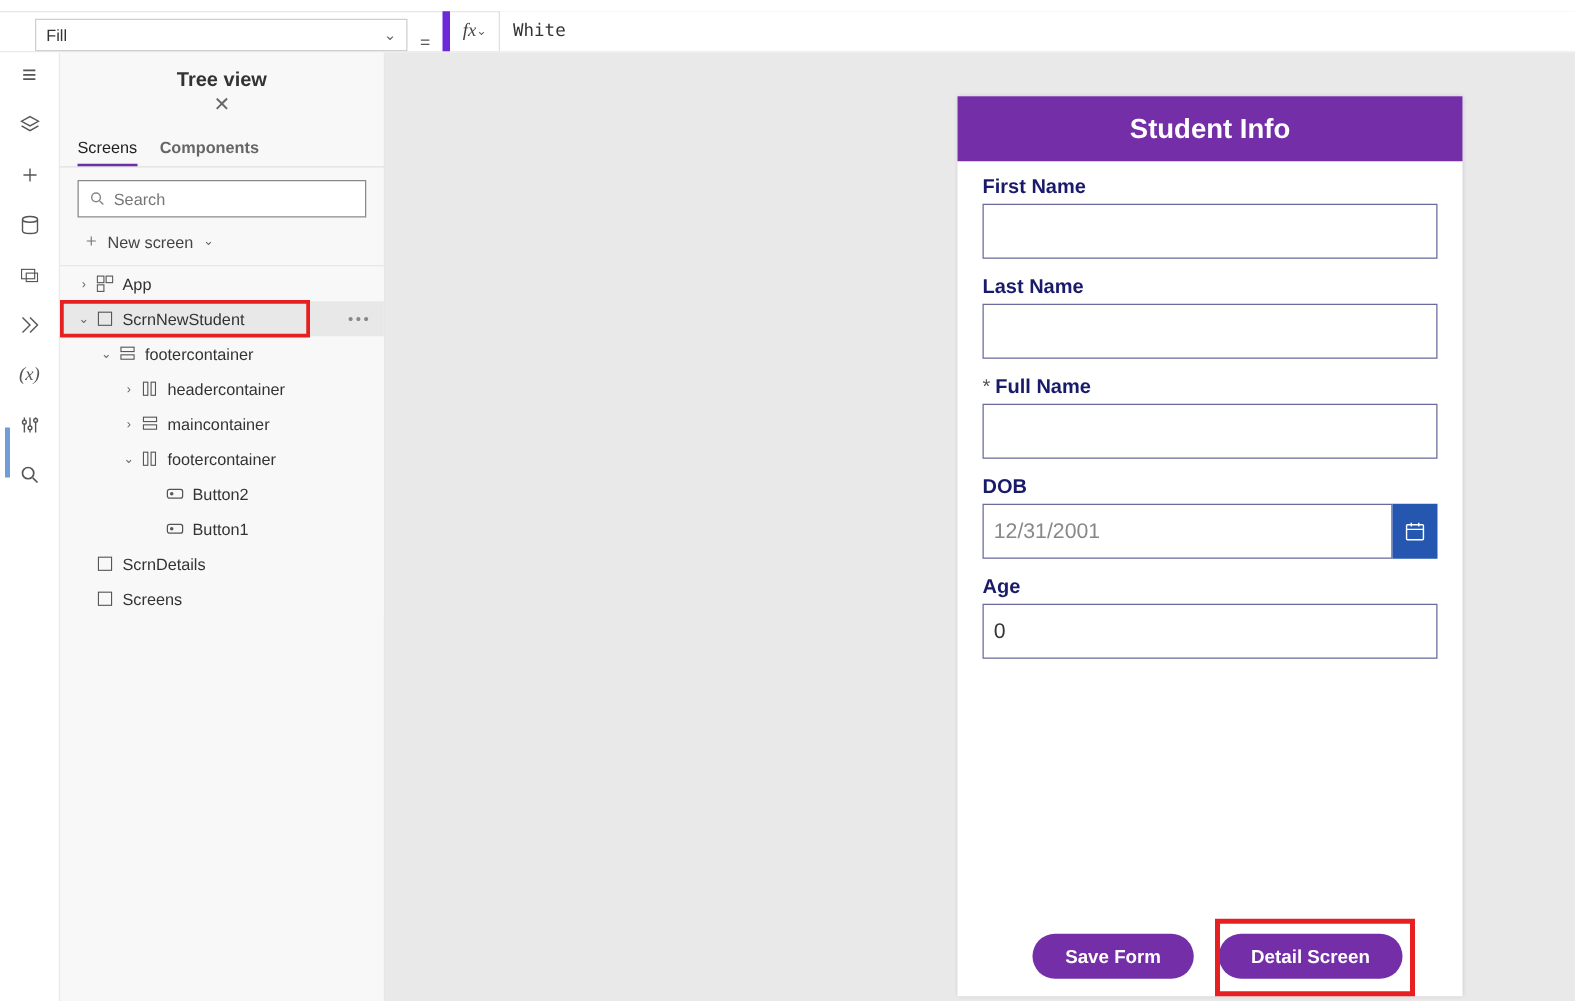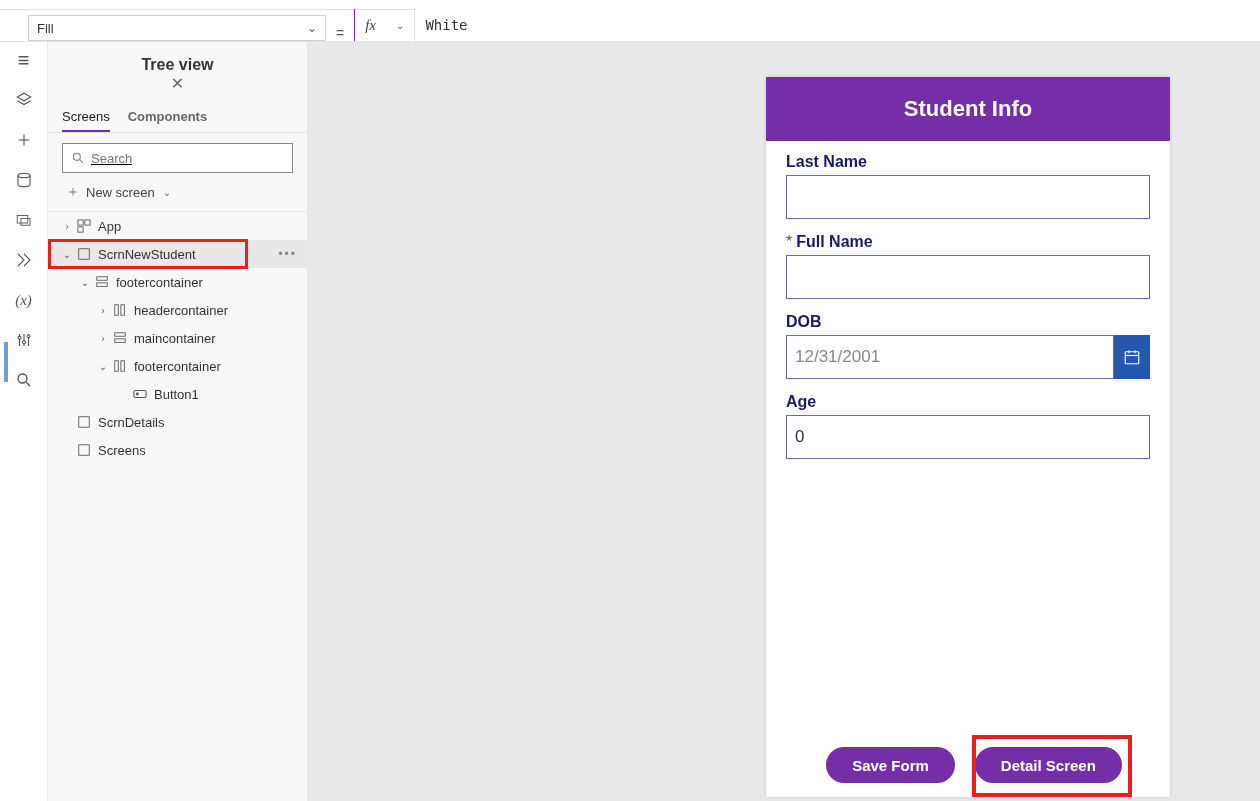--- a/index.html
+++ b/index.html
@@ -6,21 +6,21 @@
 body { background: #ffffff; width: 1260px; height: 801px; overflow: hidden; }
 
 
 .top-bar { background: #ffffff; border-bottom: 1px solid #e0e0e0; height: 10px; }
 
 
 .formula-bar { display: flex; align-items: flex-end; height: 32px; background: #fff; border-bottom: 1px solid #e5e5e5; padding-left: 28px; }
 .property-selector { height: 26px; border: 1px solid #cfcfcf; width: 298px; display: flex; align-items: center; padding: 0 8px; font-size: 13px; color: #333; justify-content: space-between; background: #fff; }
 .property-selector .chev { color: #666; font-size: 12px; }
 .equals-lbl { padding: 0 10px; color: #555; font-size: 14px;}
-.fx-box { display: flex; align-items: center; gap:20px; border-left: 1px solid #6d28d9; border-right: 1px solid #e0e0e0; height: 32px; padding: 0 10px; }
+.fx-box { display: flex; align-items: center; gap:0; border-left: 6px solid #6d28d9; border-right: 1px solid #e0e0e0; height: 32px; padding: 0 10px; }
 .fx-ital { font-style: italic; font-family: "Times New Roman", serif; font-size:15px; color:#444;}
 .fx-box .chev { font-size:10px; color:#666;}
 .formula-input { flex:1; height:32px; border:none; outline:none; padding:0 10px; font-family: Consolas, monospace; font-size: 14px; color: #333; }
 
 
 .workspace { display: flex; height: calc(801px - 42px); }
 
 
 .left-rail { width: 48px; border-right: 1px solid #eaeaea; background: #fff; display:flex; flex-direction:column; align-items:center; padding-top:8px; gap:20px;}
 .rail-icon { width:20px; height:20px; display:flex; align-items:center; justify-content:center; color:#555; cursor:pointer;}
@@ -33,21 +33,21 @@
 .tree-panel { width: 260px; background: #f8f8f8; border-right: 1px solid #e6e6e6; display:flex; flex-direction:column;}
 .tree-header { display:flex; align-items:center; justify-content:space-between; padding: 14px 16px 10px 16px; flex-direction: column;}
 .tree-header h3 { font-size:16px; font-weight:600; color:#333;}
 .close-x { cursor:pointer; color:#666; font-size:16px;}
 .tree-tabs { display:flex; padding:0 14px; border-bottom:1px solid #e0e0e0; gap:18px;}
 .tree-tab { font-size:13px; padding:6px 0; color:#666; cursor:pointer;font-weight:bold;}
 .tree-tab.active { color:#222; border-bottom:2px solid #6b2fa5; font-weight:500;}
 .search-wrap { padding:10px 14px 6px;}
 .search-box { display:flex; align-items:center; border:1px solid #888; height:30px; padding:0 8px; background:#fff;}
 .search-box svg { width:14px; height:14px; color:#888; margin-right:6px;}
-.search-box input { border:none; outline:none; flex:1; font-size:13px;text-decoration:underline;}
+.search-box input { border:none; outline:none; flex:1; font-size:13px;}
 .new-screen { display:flex; align-items:center; gap:6px; padding:4px 16px 10px 18px; font-size:13px; color:#444; cursor:pointer;}
 .new-screen .plus-ic { color:#777; font-size:14px;}
 .new-screen .chev { font-size:10px; color:#666; margin-left:2px;}
 
 .tree-list { border-top:1px solid #e7e7e7; background:#f8f8f8; font-size: 13px; color:#333;}
 .tree-item { display:flex; align-items:center; height:28px; padding-right:10px; cursor:pointer; position:relative;}
 .tree-item.selected { background:#e8e8e8;}
 .tree-item .chev { width:14px; text-align:center; font-size:10px; color:#666; margin-right:2px;}
 .tree-item .ic { width:16px; height:16px; margin-right:6px; display:inline-flex; align-items:center; justify-content:center;}
 .tree-item .dots { margin-left:auto; color:#888; letter-spacing:2px; font-size:12px;}
@@ -57,21 +57,21 @@
 .pad-3 { padding-left: 48px;}
 .pad-5 { padding-left: 84px;}
 
 
 .ic svg { width:14px; height:14px; stroke:#555; }
 .btn-ic { color:#1a9c88; }
 
 
 .canvas { flex:1; background:#e9e9e9; position:relative; overflow:hidden;}
 .app-screen { position:absolute; left:763px; top:35px; width:404px; height:720px; background:#fff; box-shadow:0 0 4px rgba(0,0,0,.15); display:flex; flex-direction:column;}
-.app-header { background:#742fa8; color:#fff; height:64px; display:flex; align-items:center; justify-content:center; font-size:22px; font-weight:700;}
+.app-header { background:#742fa8; color:#fff; height:52px; display:flex; align-items:center; justify-content:center; font-size:22px; font-weight:700;}
 .form-body { flex:1; padding:12px 20px 10px 20px; overflow:auto;}
 .field { margin-bottom:14px;}
 .field-label { color:#1a1a6a; font-weight:700; font-size:16px; margin-bottom:4px; display:flex; align-items:center;}
 .req-star { color:#555; font-weight:400; margin-right:4px;}
 .text-input { width:100%; height:44px; border:1px solid #6a6a9d; background:#fff; outline:none; padding:0 8px; font-size:17px; color:#333;}
 .text-input::placeholder { color:#888;}
 .date-row { display:flex;}
 .date-row .text-input { flex:1;}
 .date-btn { width:36px; background:#2657b0; color:#fff; border:none; display:flex; align-items:center; justify-content:center; cursor:pointer;}
 .date-btn svg { width:18px; height:18px; fill:#fff;}
@@ -249,20 +249,29 @@
         <span>footercontainer</span>
       </div>
 
       <div class="tree-item pad-5">
         <span class="ic btn-ic">
             <svg viewBox="0 0 16 16" fill="none" stroke="#1a9c88" stroke-width="1.2">
               <rect x="1" y="4" width="14" height="8" rx="2"></rect>
               <circle cx="5" cy="8" r="1" fill="#1a9c88"></circle>
             </svg>
           </span>
+        <span>Button2</span>
+      </div>
+      <div class="tree-item pad-5">
+        <span class="ic btn-ic">
+            <svg viewBox="0 0 16 16" fill="none" stroke="#1a9c88" stroke-width="1.2">
+              <rect x="1" y="4" width="14" height="8" rx="2"></rect>
+              <circle cx="5" cy="8" r="1" fill="#1a9c88"></circle>
+            </svg>
+          </span>
         <span>Button1</span>
       </div>
 
       <div class="tree-item pad-1">
         <span class="chev"></span>
         <span class="ic">
             <svg viewBox="0 0 16 16" fill="none" stroke="#555" stroke-width="1">
               <rect x="2" y="2" width="12" height="12"></rect>
             </svg>
           </span>
@@ -279,20 +288,24 @@
       </div>
     </div>
   </div>
 
   <div class="canvas" style="position:relative;">
     <div class="app-screen" style="left:458px;">
       <div class="app-header">
         <span>Student Info</span>
       </div>
       <div class="form-body">
+        <div class="field">
+          <div class="field-label">First Name</div>
+          <input class="text-input" value="" style="">
+        </div>
         <div class="field">
           <div class="field-label">Last Name</div>
           <input class="text-input" value="" style="">
         </div>
         <div class="field">
           <div class="field-label">
             <span class="req-star">*</span>
             <span>Full Name</span>
           </div>
           <input class="text-input" value="" style="">

